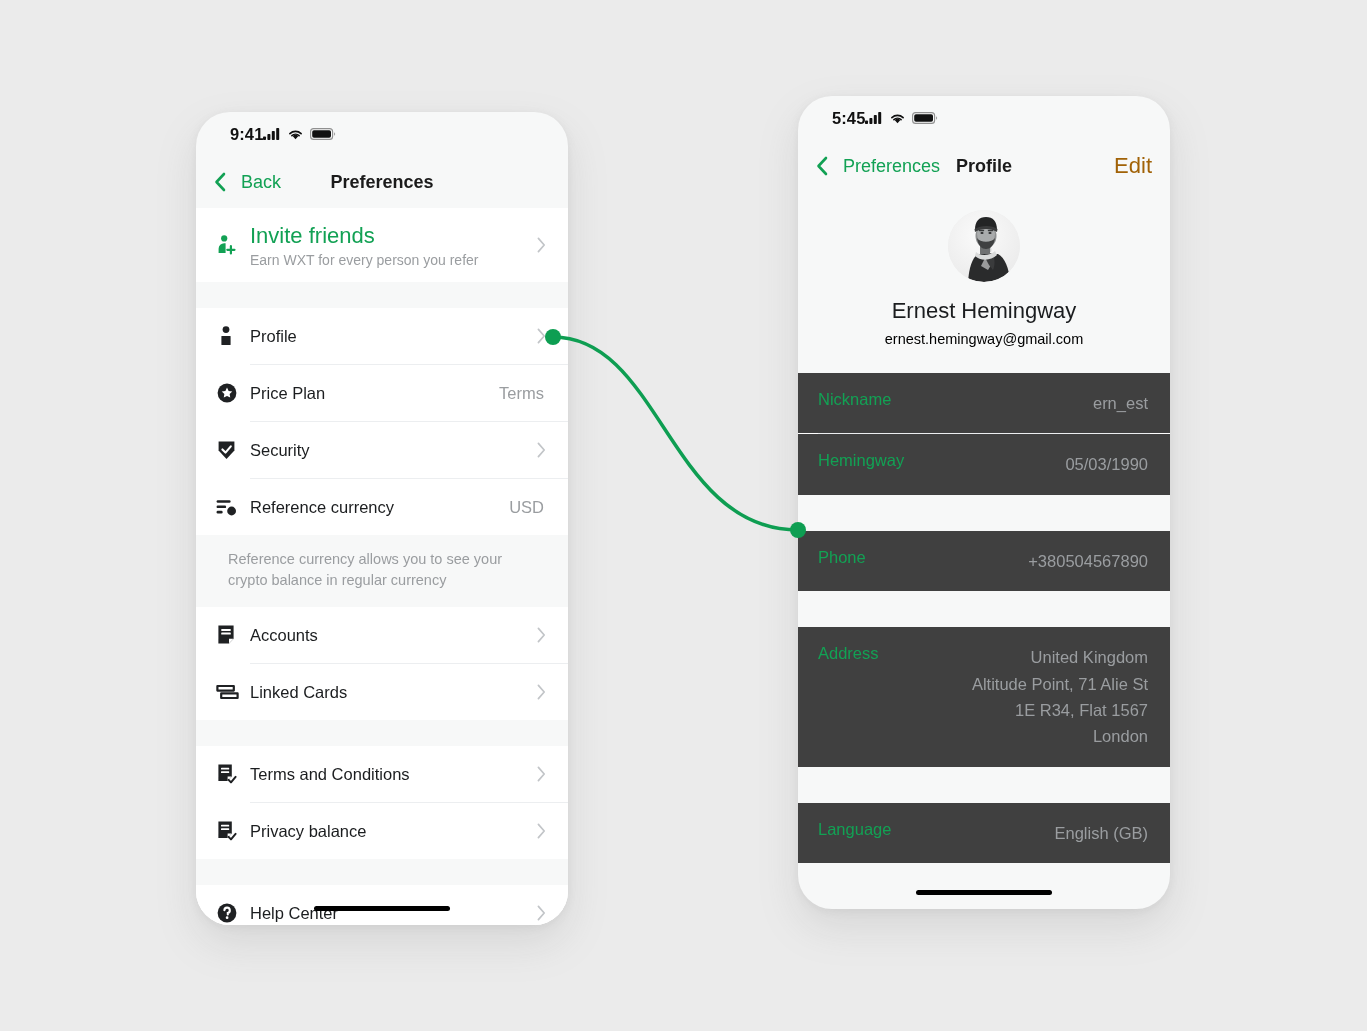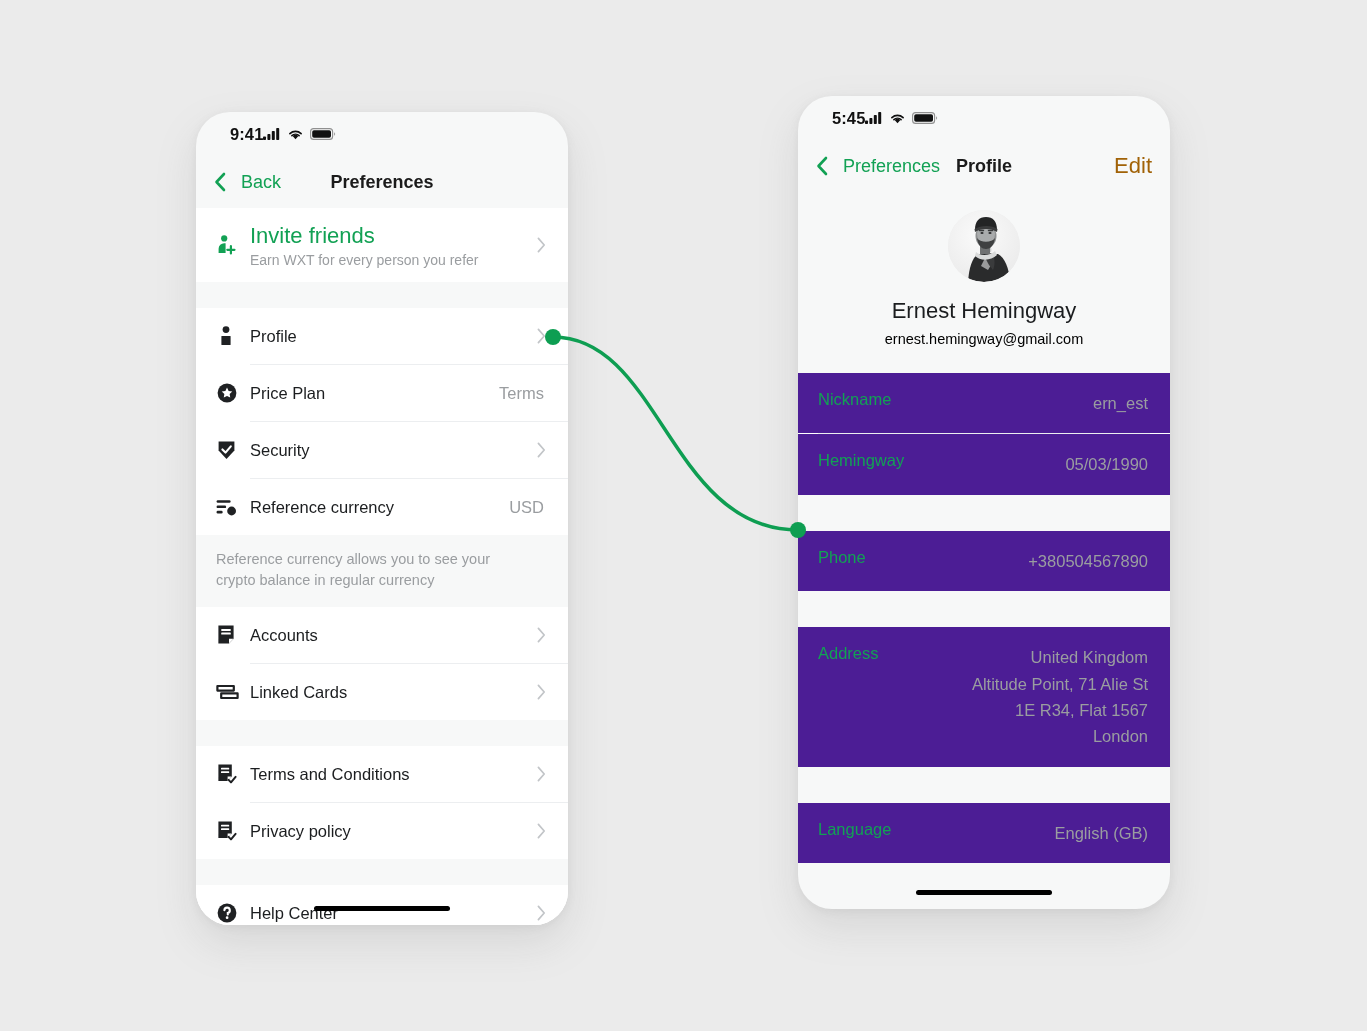--- a/index.html
+++ b/index.html
@@ -125,21 +125,21 @@
 
   
   .row.invite { min-height: 74px; align-items: center; }
   .invite .texts { flex: 1; }
   .invite .t1 { font-size: 22px; color: #12a154; margin-bottom: 3px; }
   .invite .t2 { font-size: 14px; color: #9a9da0; }
 
   
   .footnote {
     background: #f7f8f8;
-    padding: 14px 36px 16px 20px;
+    padding: 14px 36px 16px 32px;
     font-size: 14.5px;
     line-height: 1.45;
     color: #9a9da0;
   }
 
   
   .profile-head {
     background: #f7f8f8;
     text-align: center;
     padding: 18px 0 26px;
@@ -160,21 +160,21 @@
     font-size: 14.5px;
     color: #000000;
   }
 
   
   .drow {
     display: flex;
     align-items: flex-start;
     justify-content: space-between;
     padding: 17px 22px 17px 20px;
-    background: #4c1d95;
+    background: #404040;
     box-sizing: border-box;
     min-height: 56px;
     cursor: pointer;
   }
   .drow .dlabel {
     font-size: 16.5px;
     color: #12a154;
     white-space: nowrap;
   }
   .drow .dvalue {
@@ -394,21 +394,21 @@
     <div class="row">
       <div class="icon-wrap">
         <svg width="21" height="22" viewBox="0 0 21 22">
           <path d="M2.4 1.6 h13.4 v12.0 l-4.2 4.4 H2.4 Z" fill="#1f2123"></path>
           <rect x="5.0" y="4.8" width="8.2" height="1.8" rx=".6" fill="#fff"></rect>
           <rect x="5.0" y="8.2" width="8.2" height="1.8" rx=".6" fill="#fff"></rect>
           <path d="M11.6 18.0 v-4.4 h4.2 Z" fill="#fff"></path>
           <path d="M12.6 16.9 L15.0 19.4 L19.6 13.9" fill="none" stroke="#1f2123" stroke-width="2.0" stroke-linecap="round" stroke-linejoin="round"></path>
         </svg>
       </div>
-      <div class="label">Privacy policy</div>
+      <div class="label">Privacy balance</div>
       <div class="chev">
         <svg width="9" height="16" viewBox="0 0 9 16">
             <path d="M1.4 1.4 L7.2 8 L1.4 14.6" fill="none" stroke="#c2c5c8" stroke-width="1.7" stroke-linecap="round" stroke-linejoin="round"></path>
           </svg>
       </div>
     </div>
   </div>
 
   <div class="gap g-sm"></div>
 

